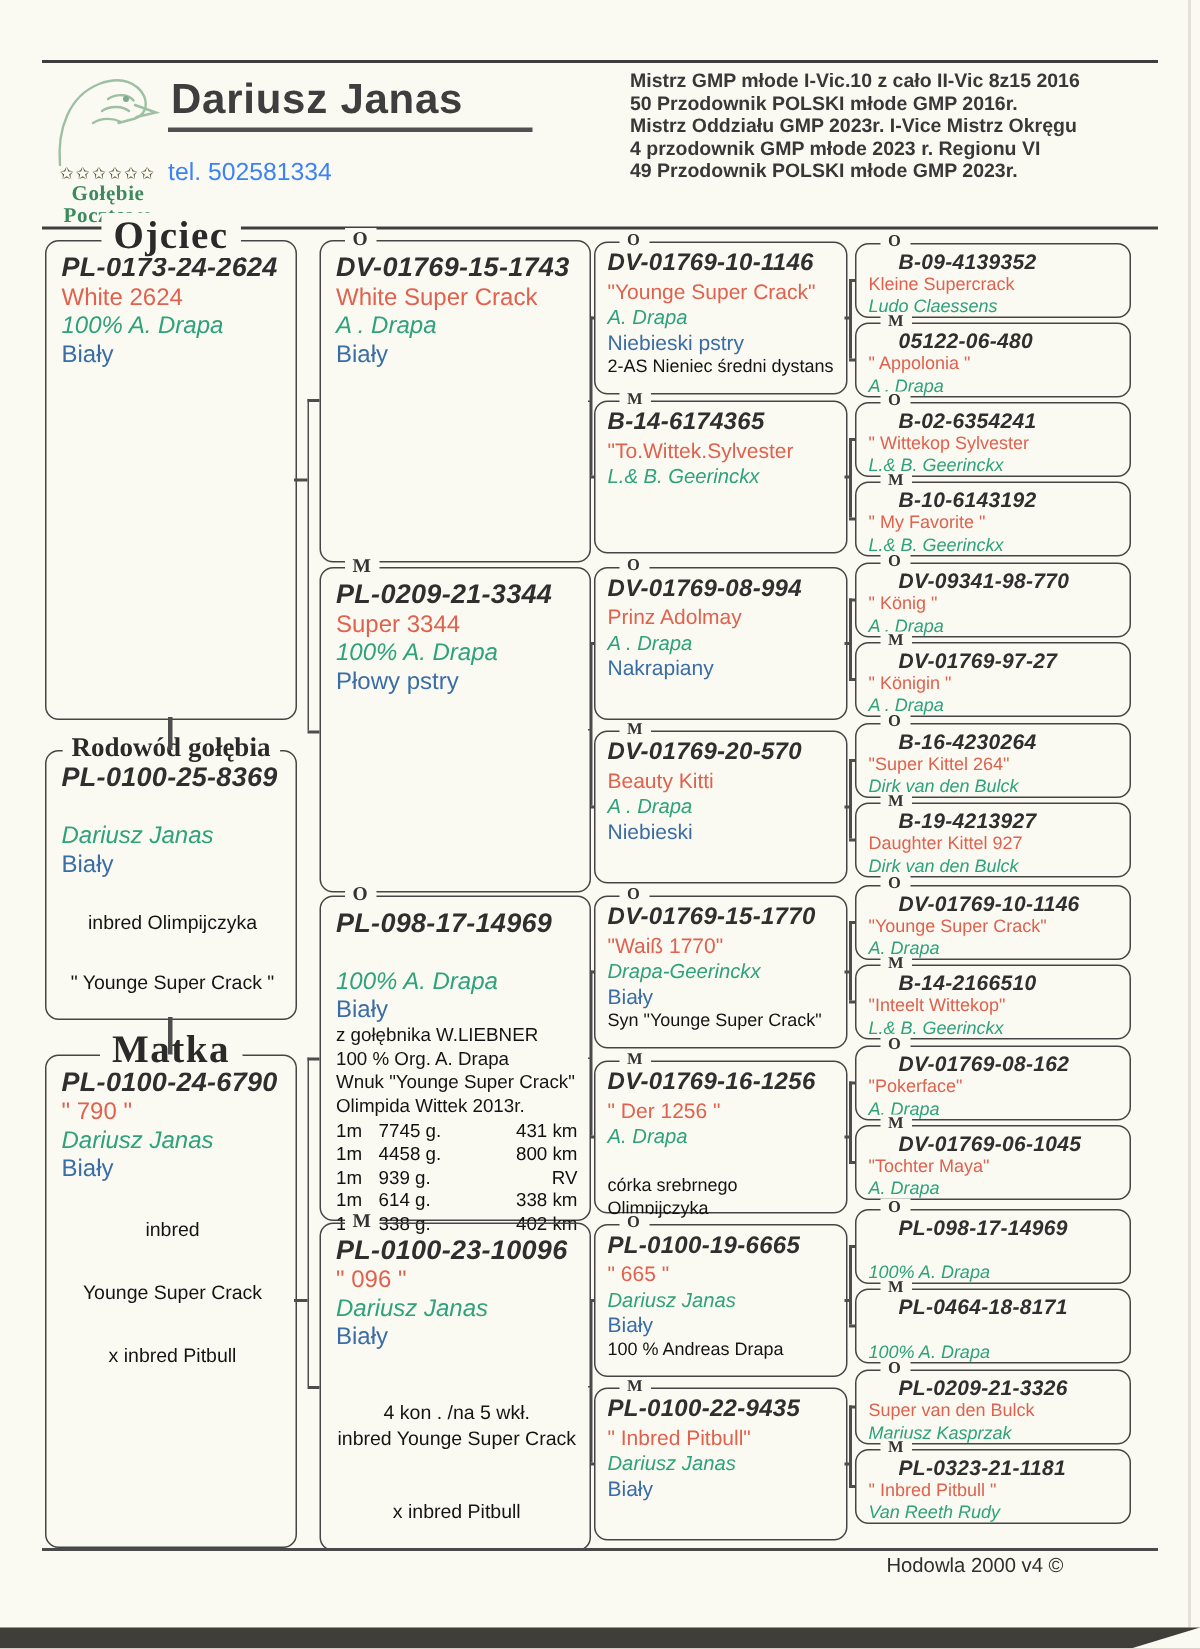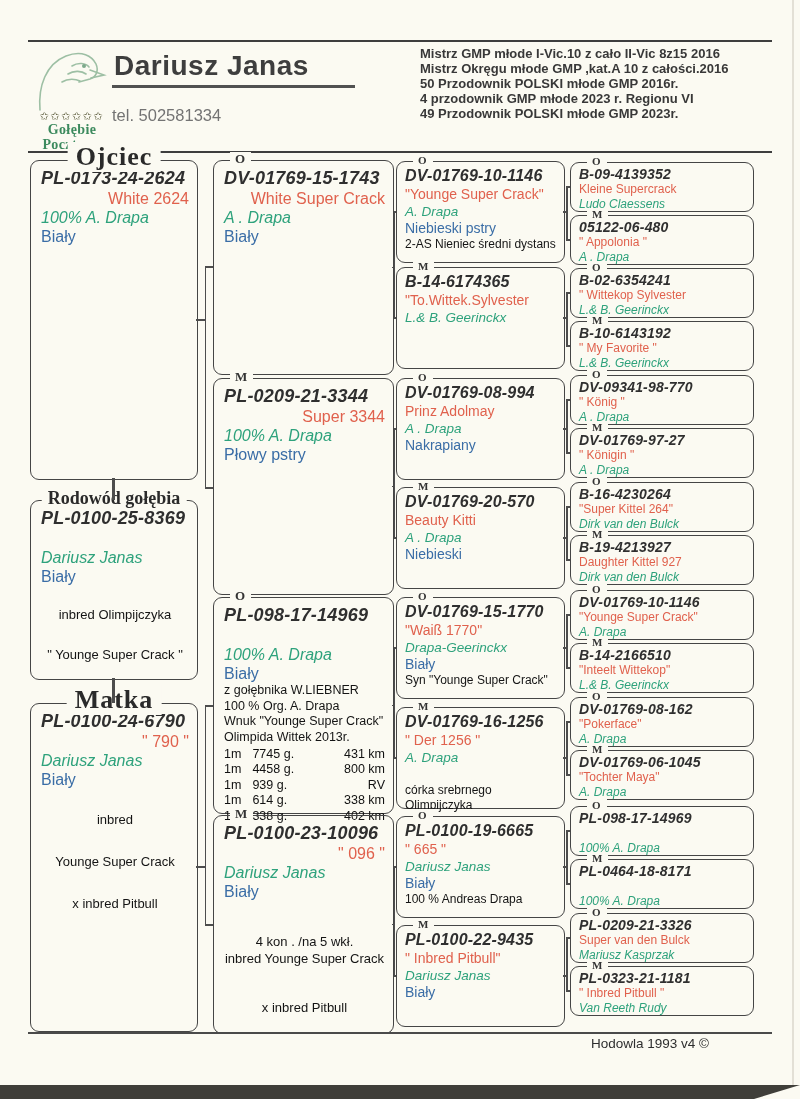--- a/index.html
+++ b/index.html
@@ -9,21 +9,21 @@
   .rule.thin{height:1.5px;background:#4a4a4a;}
 
   
   .logo{position:absolute;left:28px;top:48px;width:88px;text-align:center;}
   .logo svg{display:block;margin:0 auto -2px auto;}
   .stars{font-size:11px;color:#50502f;letter-spacing:1.5px;line-height:12px;}
   .logoline{font-family:"Liberation Serif",serif;font-weight:bold;font-size:14px;
             color:#3c8a5e;line-height:15px;letter-spacing:.4px;}
   .bname{position:absolute;left:112px;top:50px;font-size:28px;font-weight:bold;color:#3e3e3e;
          letter-spacing:.5px;border-bottom:3px solid #515151;padding:0 46px 3px 2px;}
-  .phone{position:absolute;left:112px;top:106px;font-size:16.5px;color:#737373;}
+  .phone{position:absolute;left:112px;top:106px;font-size:16.5px;color:#3b82f6;}
   .ach{position:absolute;left:420px;top:47px;width:366px;
        font-size:13px;font-weight:bold;color:#383838;line-height:14.9px;}
 
   
   .pbox{position:absolute;border:1.6px solid #454545;border-radius:9px;}
   .sexlab{position:absolute;top:-9px;left:16px;background:#fbfaf2;padding:0 5px;
           font-family:"Liberation Serif",serif;font-weight:bold;font-size:13px;color:#333;
           line-height:14px;letter-spacing:1px;}
   .col3 .sexlab,.col4 .sexlab{font-size:11px;top:-8px;line-height:12px;}
   .title-big{position:absolute;top:-19px;left:50%;transform:translateX(-50%);background:#fbfaf2;
@@ -34,27 +34,27 @@
          color:#2a2a2a;line-height:20px;white-space:nowrap;}
   .content{padding:7px 8px 0 10px;}
   .col3 .content{padding:4px 7px 0 8px;}
   .col4 .content{padding:2.5px 6px 0 8px;}
 
   .ring{font-weight:bold;font-style:italic;color:#2f2f2f;letter-spacing:.2px;}
   .rname{color:#e0614d;}
   .breeder{color:#2ea27c;font-style:italic;}
   .bcolor{color:#3a6da6;}
   .col1 .ring,.col2 .ring{font-size:18px;line-height:21px;}
-  .col1 .rname,.col2 .rname{font-size:16px;line-height:19px;text-align:right;}
+  .col1 .rname,.col2 .rname{font-size:16px;line-height:19px;}
   .col1 .breeder,.col2 .breeder{font-size:16px;line-height:19px;}
   .col1 .bcolor,.col2 .bcolor{font-size:16px;line-height:19px;}
   .col3 .ring{font-size:16px;line-height:20px;}
   .col3 .rname,.col3 .bcolor{font-size:14px;line-height:17px;}
   .col3 .breeder{font-size:13.5px;line-height:17px;}
-  .col4 .ring{font-size:14px;line-height:16.5px;}
+  .col4 .ring{font-size:14px;line-height:16.5px;margin-left:20px;}
   .col4 .rname,.col4 .breeder{font-size:12px;line-height:14.5px;}
 
   .lnote{font-size:12.5px;line-height:15.5px;color:#141414;}
   .cnote{font-size:13px;line-height:22px;color:#141414;text-align:center;}
   .col3 .lnote{font-size:12px;line-height:15px;}
   .mt1{margin-top:18px;}
   .mt2{margin-top:20px;}
   .mt3{margin-top:32px;line-height:17px;}
   .empty{min-height:12px;line-height:12px;}
 
@@ -92,22 +92,22 @@
     </svg>
     <div class="stars">✩✩✩✩✩✩</div>
     <div class="logoline">Gołębie</div>
     <div class="logoline">Pocztowe</div>
   </div>
 
   <div class="bname">Dariusz Janas</div>
   <div class="phone">tel. 502581334</div>
   <div class="ach" id="ach">
       <div>Mistrz GMP młode  I-Vic.10 z cało II-Vic 8z15 2016</div>
-      <div>Mistrz Okręgu młode GMP ,kat.A 10 z całości.2016</div>
       <div>50 Przodownik POLSKI młode GMP 2016r.</div>
+      <div>Mistrz Oddziału GMP 2023r.  I-Vice Mistrz Okręgu</div>
       <div>4 przodownik GMP młode 2023 r.  Regionu VI</div>
       <div>49 Przodownik POLSKI młode  GMP 2023r.</div>
     </div>
 
   <div class="rule" style="top:151px"></div>
 
   <div id="pedigree">
       <div class="pbox col1" style="left: 30px; top: 160px; width: 166px; height: 318px;">
         <div class="title-big">Ojciec</div>
         <div class="content">
@@ -467,19 +467,19 @@
       <div class="cl" style="left: 563px; top: 866px; width: 3.4px; height: 1.5px;"></div>
       <div class="cl" style="left: 566.4px; top: 830px; width: 3.6px; height: 1.5px;"></div>
       <div class="cl" style="left: 566.4px; top: 883px; width: 3.6px; height: 1.5px;"></div>
       <div class="cl" style="left: 566.4px; top: 937px; width: 1.5px; height: 53px;"></div>
       <div class="cl" style="left: 563px; top: 975px; width: 3.4px; height: 1.5px;"></div>
       <div class="cl" style="left: 566.4px; top: 937px; width: 3.6px; height: 1.5px;"></div>
       <div class="cl" style="left: 566.4px; top: 990px; width: 3.6px; height: 1.5px;"></div>
     </div>
 
   <div class="rule thin" style="top:1032px;"></div>
-  <div class="footer">Hodowla 1993 v4 ©</div>
+  <div class="footer">Hodowla 2000 v4 ©</div>
 
   <div class="edge-right"></div>
   <div class="scan-band">
     <div class="corner"></div>
   </div>
 </div>
 
 </body></html>

